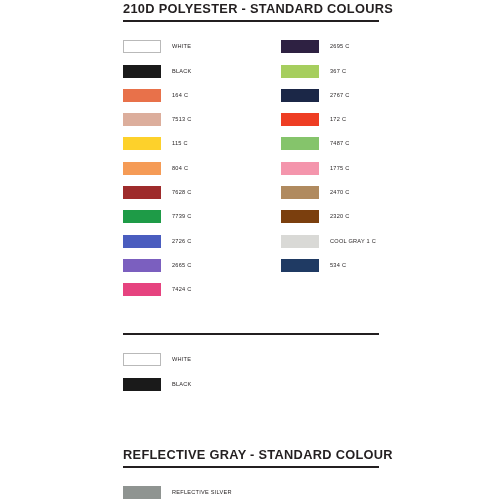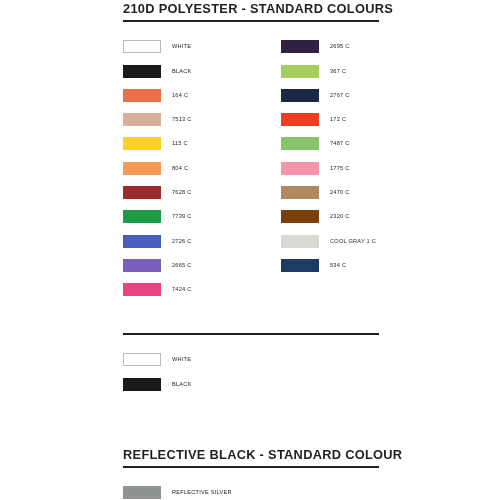--- a/index.html
+++ b/index.html
@@ -188,21 +188,21 @@
           </div>
           <div class="swatch-row">
             <div class="chip" title="BLACK" style="background: rgb(26, 26, 26);"></div>
             <div class="chip-label">BLACK</div>
           </div>
         </div>
       </div>
   </div>
 
   <div class="section" id="sec-2" style="top:448px;">
-    <div class="section-title">REFLECTIVE BLACK - STANDARD COLOUR</div>
+    <div class="section-title">REFLECTIVE GRAY - STANDARD COLOUR</div>
     <div class="section-rule"></div>
     <div class="swatch-cols" id="cols-2" style="height: 24.3px;">
         <div class="col col-left">
           <div class="swatch-row">
             <div class="chip" title="REFLECTIVE SILVER" style="background: rgb(143, 148, 145);"></div>
             <div class="chip-label">REFLECTIVE SILVER</div>
           </div>
         </div>
       </div>
   </div>

